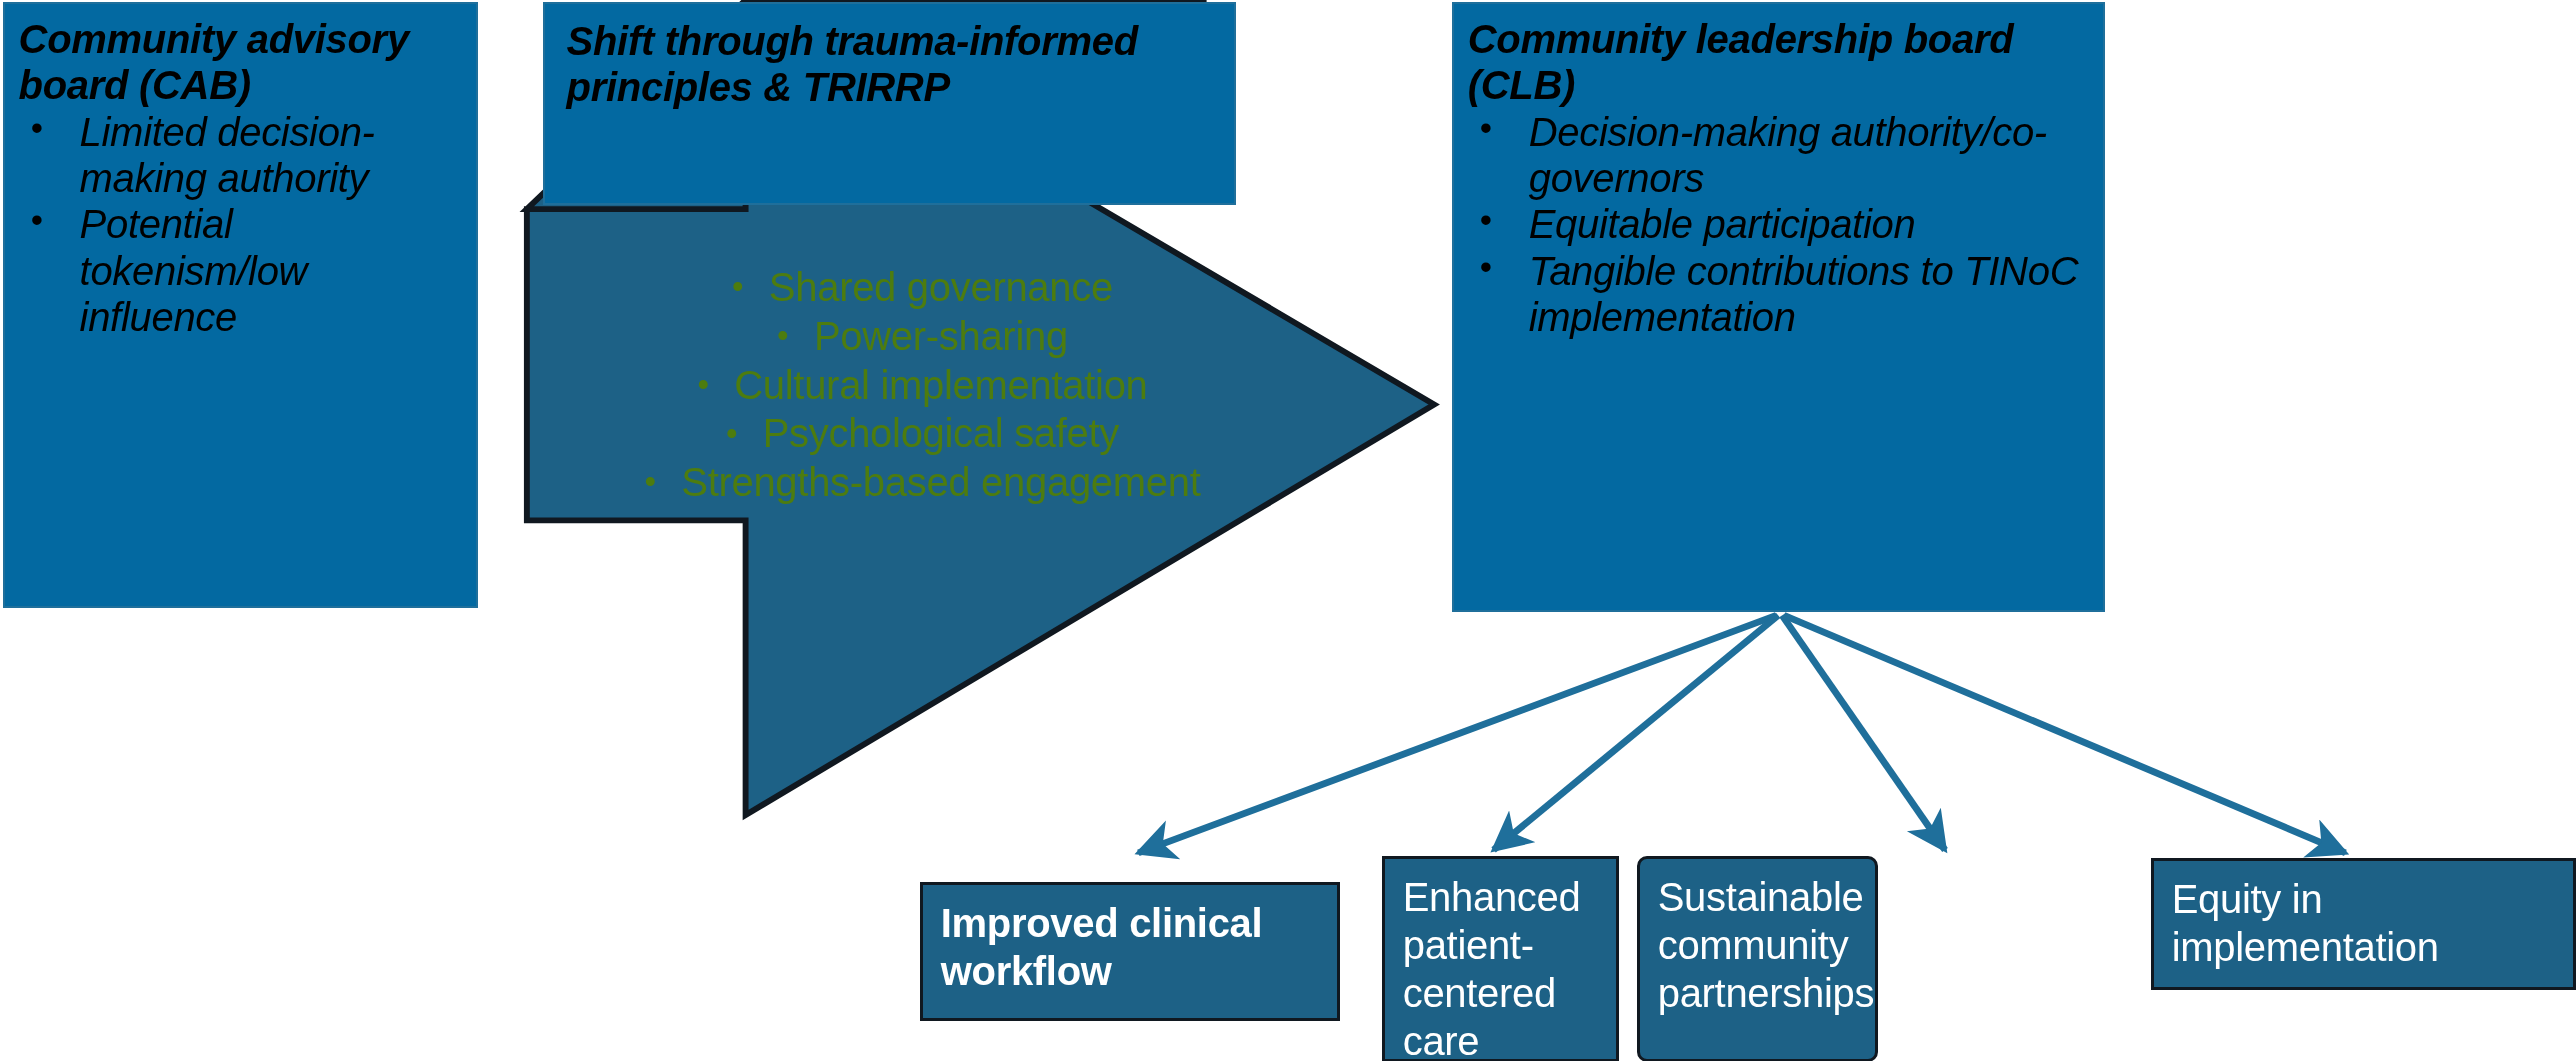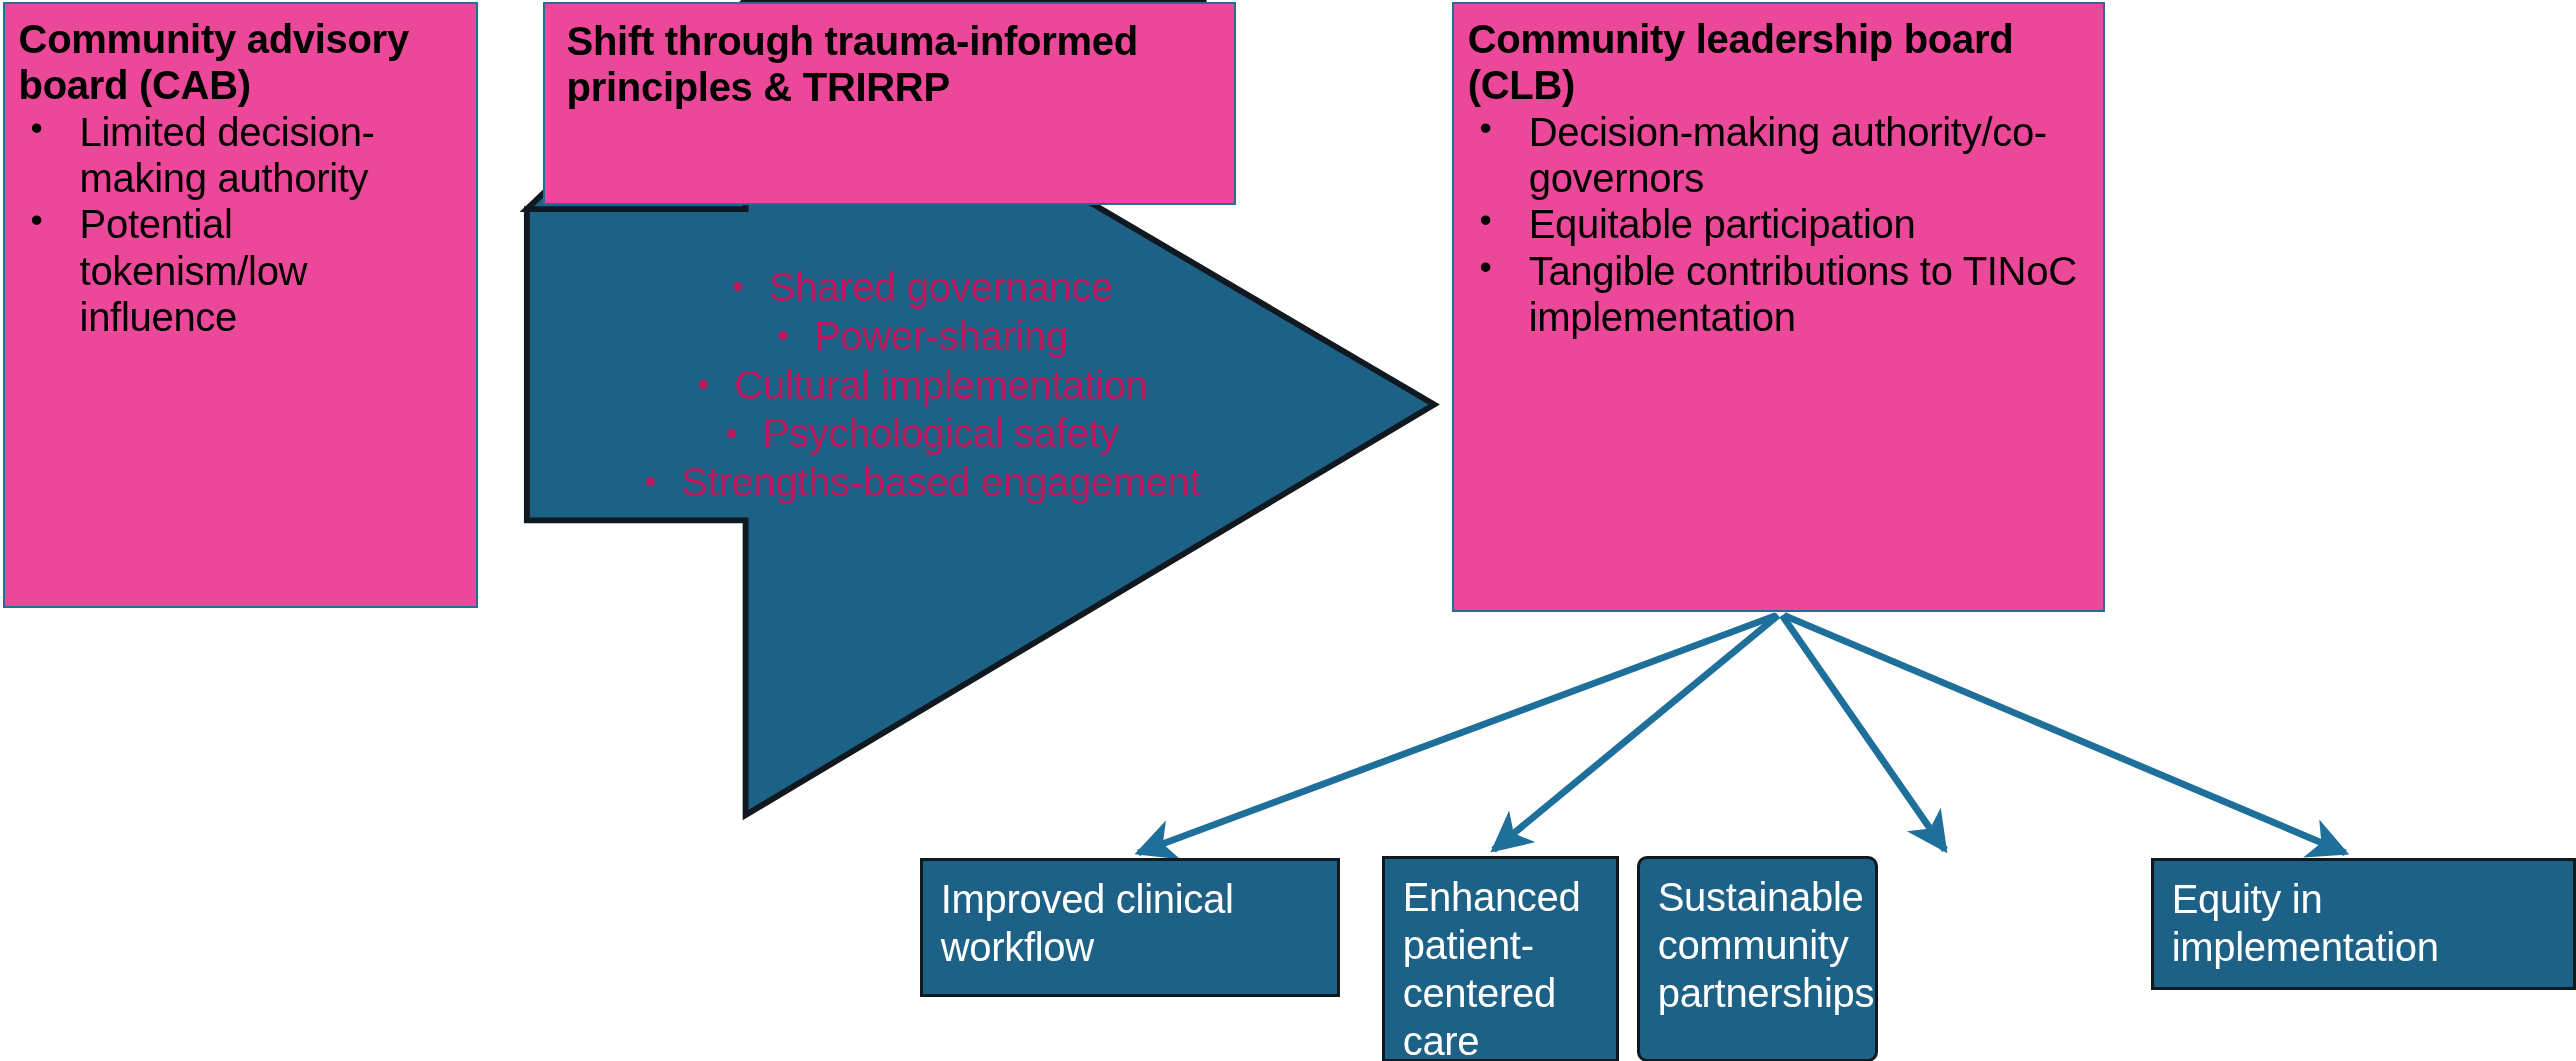--- a/index.html
+++ b/index.html
@@ -15,24 +15,25 @@
     position: relative;
     width: 2576px;
     height: 1062px;
     background: #ffffff;
     overflow: hidden;
   }
 
   
   .lightbox {
     position: absolute;
-    background: #ec4899;
+    background: #0369a1;
     border: 2.9px solid #1F6F9B;
     box-sizing: border-box;
     color: #000000;
+    font-style: italic;
   }
   .darkbox {
     position: absolute;
     background: #1D6186;
     border: 3.9px solid #101820;
     box-sizing: border-box;
     color: #ffffff;
   }
 
   .box-title {
@@ -91,21 +92,21 @@
     width: 693px;
     height: 203px;
     padding: 13.7px 9.8px 5.9px 21.6px;
   }
   #arrow-list {
     position: absolute;
     left: 535px;
     top: 263px;
     width: 775px;
     text-align: center;
-    color: #be185d;
+    color: #4d7c0f;
   }
   #arrow-list .aline {
     font-size: 40px;
     line-height: 1.22;
     white-space: nowrap;
     letter-spacing: -0.3px;
   }
   #arrow-list .aline .abullet {
     display: inline-block;
     margin-right: 25.5px;
@@ -132,21 +133,21 @@
     pointer-events: none;
   }
 
   
   .outcome {
     padding: 13.7px 11.8px 7.9px 17.7px;
     font-size: 40px;
     line-height: 1.2;
     letter-spacing: -0.3px;
   }
-  #outcome-0 { left: 920px;  top: 858px;  width: 420px; height: 139px; }
+  #outcome-0 { left: 920px;  top: 882px;  width: 420px; height: 139px; font-weight: bold; }
   #outcome-1 { left: 1382px; top: 856px;  width: 237px; height: 206px; }
   #outcome-2 { left: 1637px; top: 856px;  width: 241px; height: 206px; border-radius: 10px; }
   #outcome-3 { left: 2151px; top: 858px;  width: 425px; height: 132px; }
 </style>
 </head>
 <body>
 
 <div id="stage">
 
   <div class="lightbox" id="cab-box">

